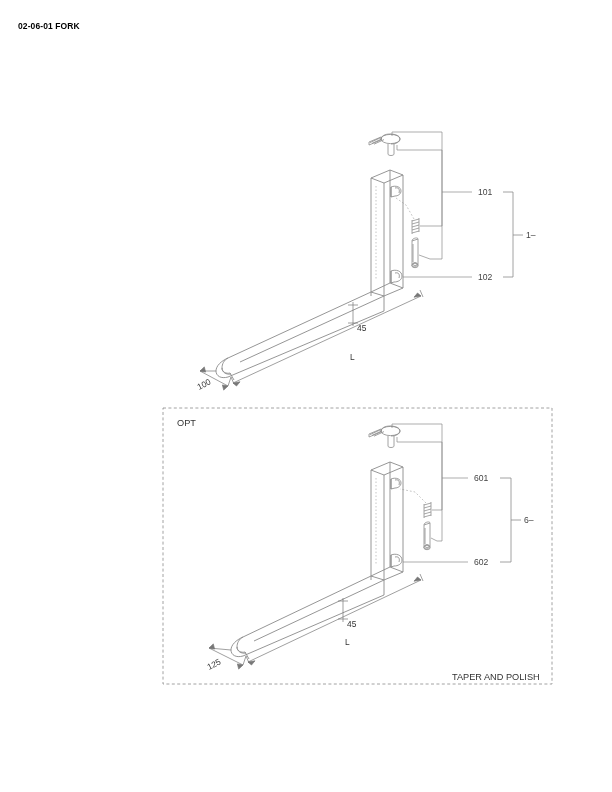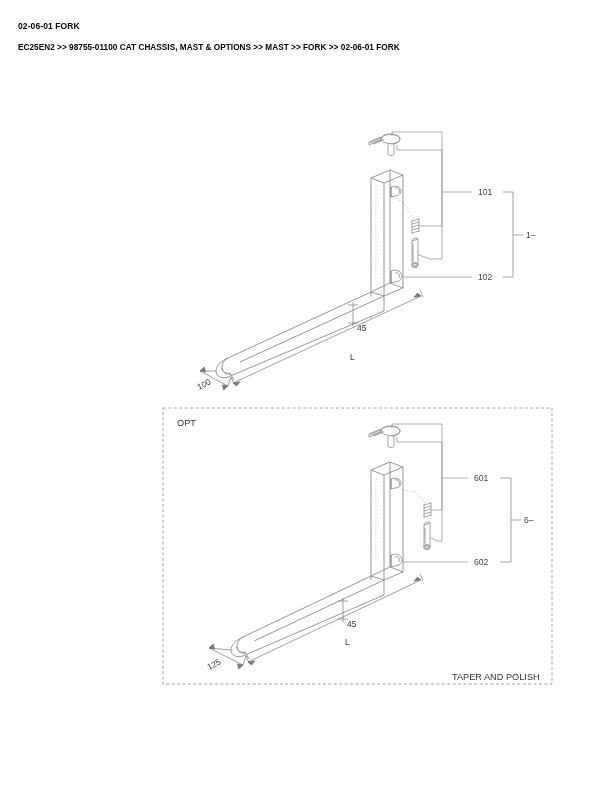--- a/index.html
+++ b/index.html
@@ -66,21 +66,20 @@
     font-size: 9.2px;
     fill: #333333;
   }
 </style>
 </head>
 <body>
 
 <div class="page">
 
   <div class="doc-title">02-06-01 FORK</div>
-  <div class="breadcrumb">EC25EN2 &gt;&gt; 98755-01100 CAT CHASSIS, MAST &amp; OPTIONS &gt;&gt; MAST &gt;&gt; FORK &gt;&gt; 02-06-01 FORK</div>
 
   <svg class="art" viewBox="0 0 612 792">
 
     <g>
 
       <g fill="none" stroke="#8a8a8a" stroke-width="0.8">
         <path d="M369,142 L381,137"></path>
         <path d="M369,145 L381,140"></path>
         <path d="M369,142 L369,145"></path>
         <path d="M381,137 L381,140"></path>

